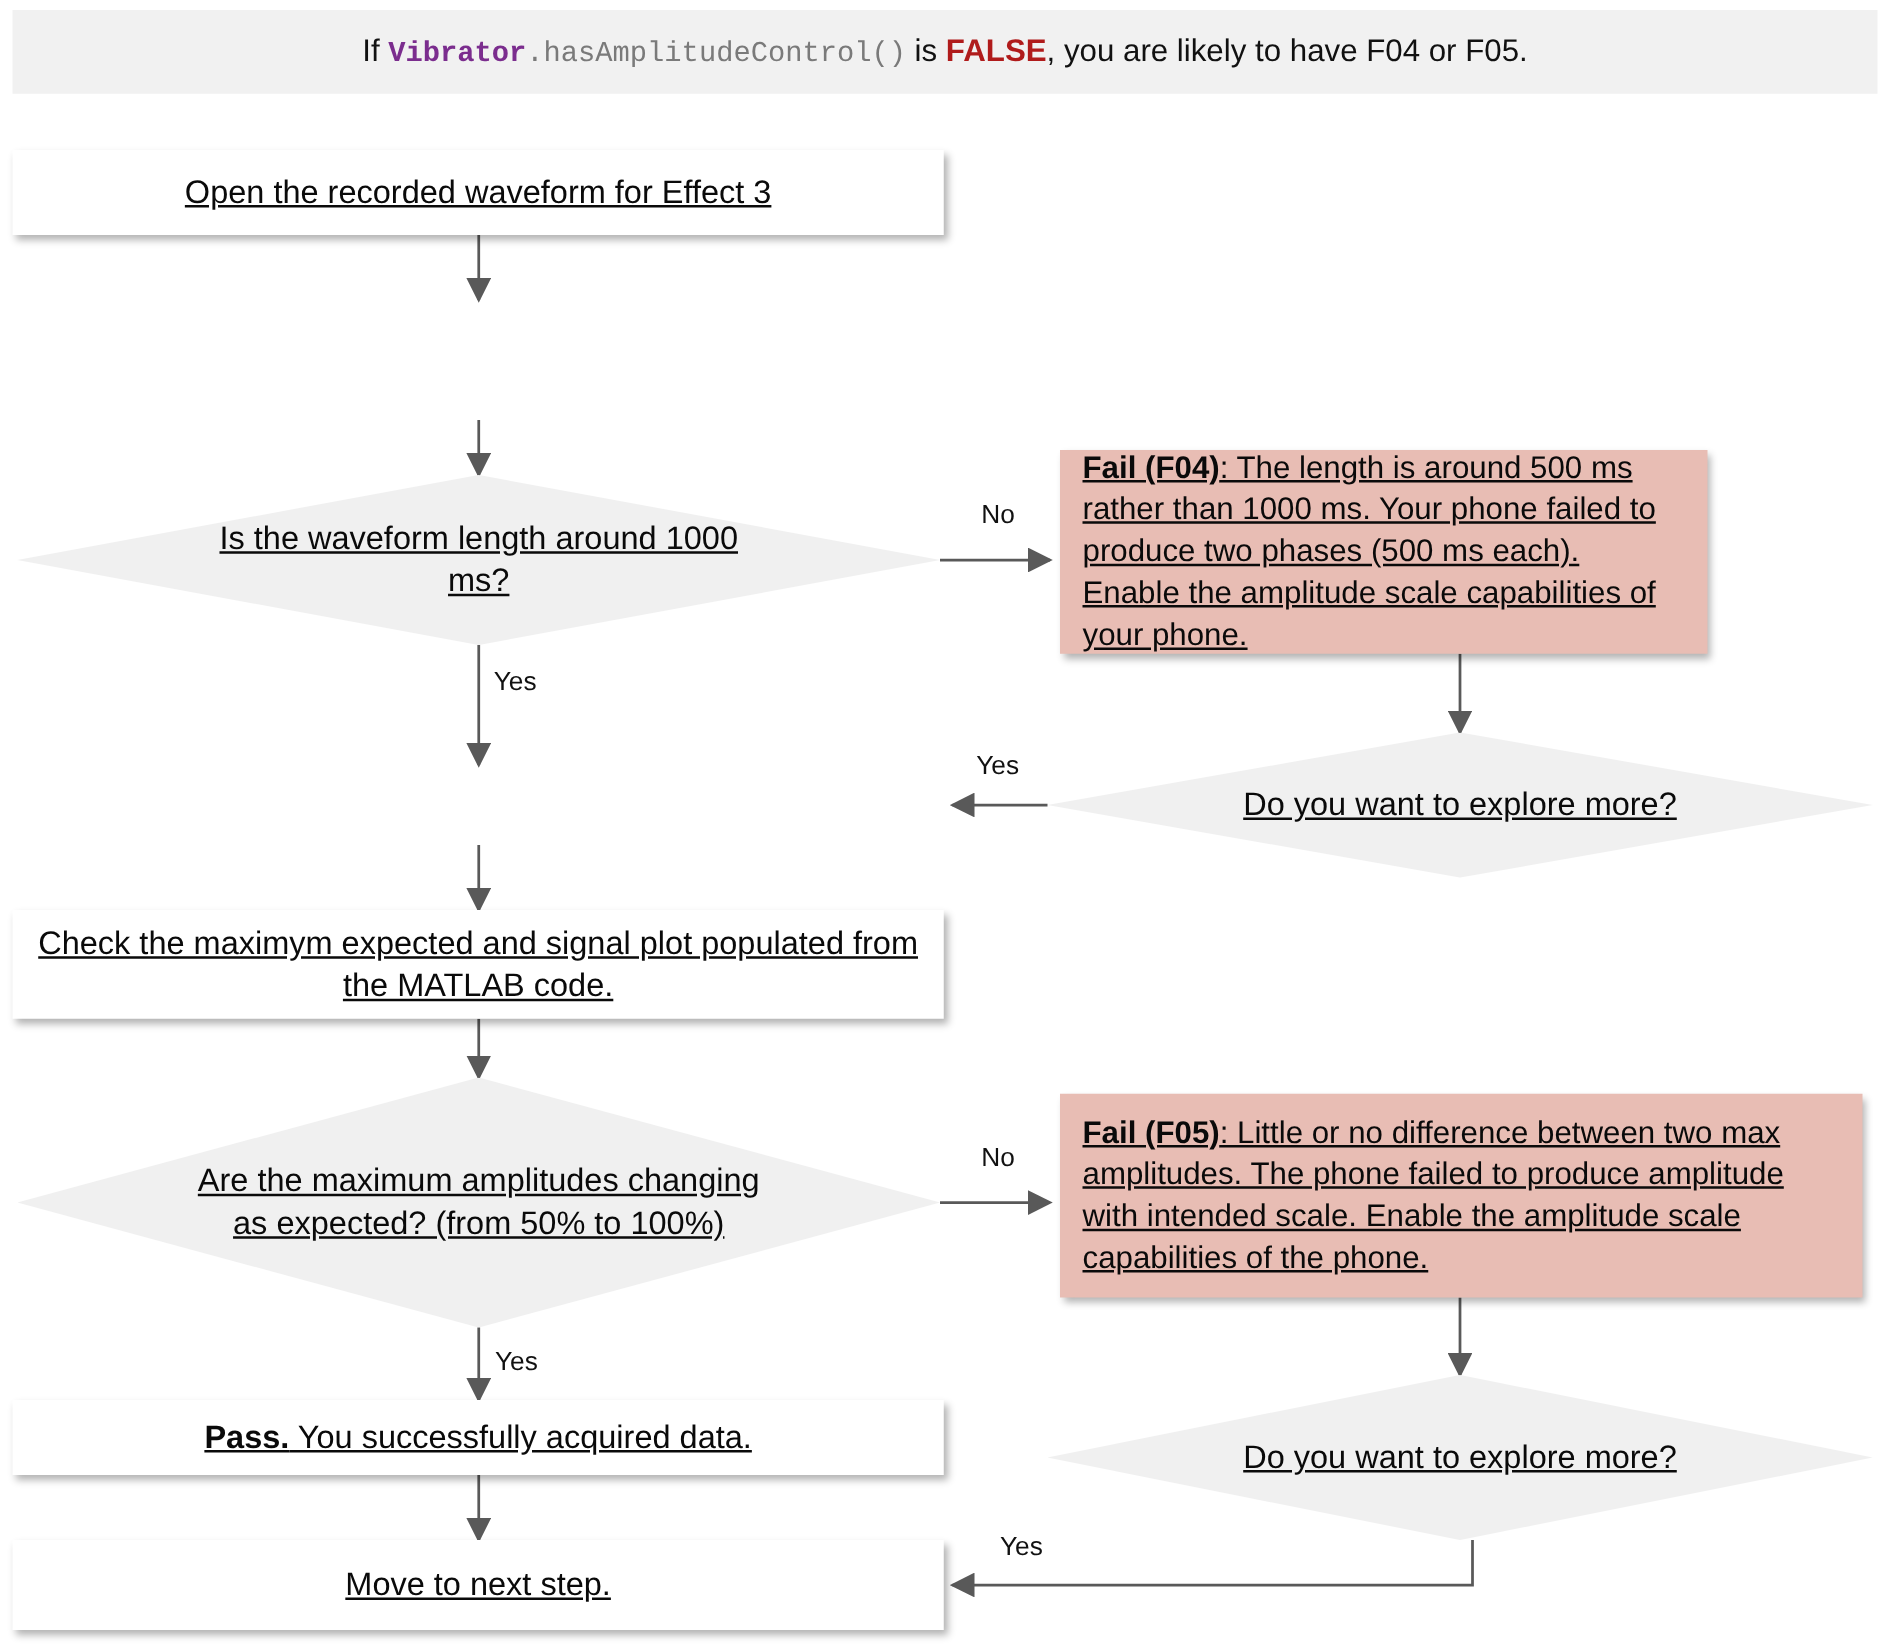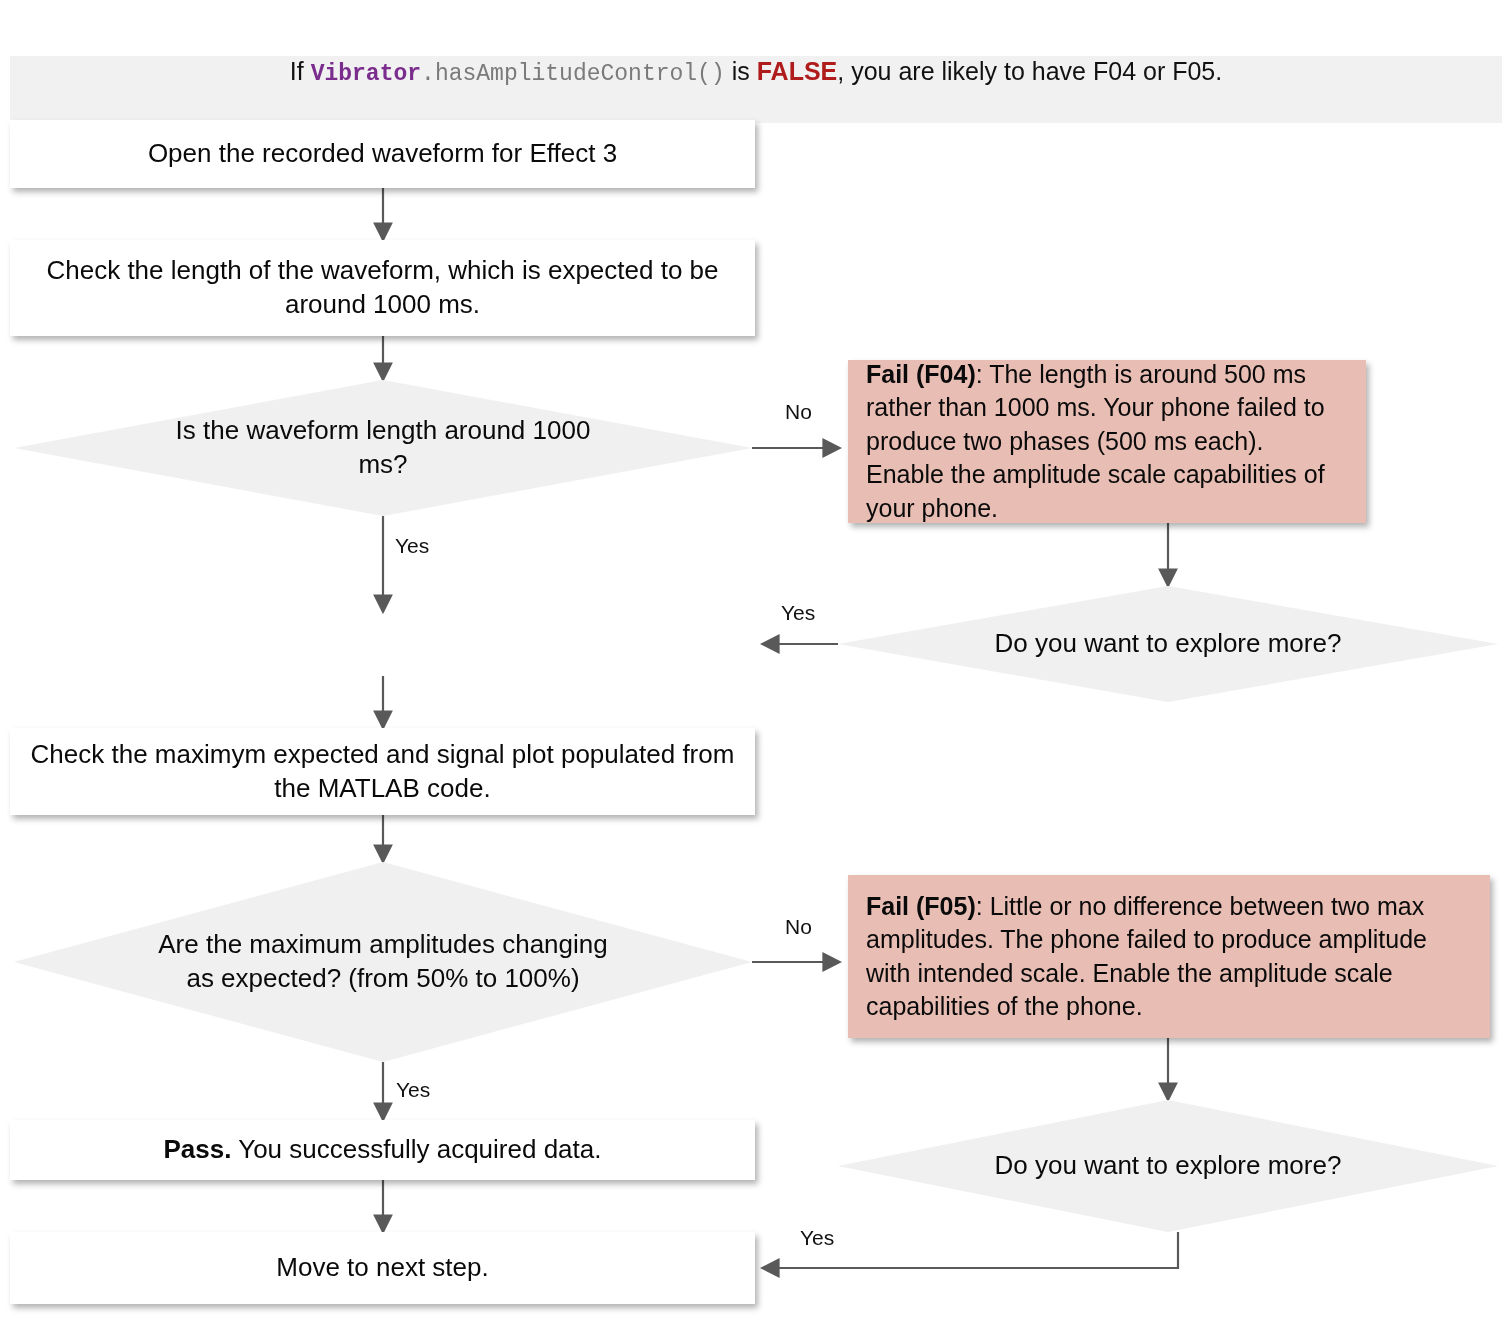--- a/index.html
+++ b/index.html
@@ -22,23 +22,22 @@
 
   
   #header-banner {
     position: absolute;
     left: 10px;
     top: 8px;
     width: 1492px;
     height: 67px;
     background: #f1f1f1;
     display: flex;
-    align-items: flex-start;
+    align-items: center;
     justify-content: center;
-    margin-top: 48px;
   }
   #header-text {
     font-size: 25px;
     line-height: 1.2;
     color: #111111;
     white-space: nowrap;
   }
   .mono {
     font-family: "Liberation Mono", monospace;
     font-size: 23px;
@@ -66,20 +65,21 @@
   }
 
   
   .node {
     position: absolute;
     box-sizing: border-box;
     display: flex;
     align-items: center;
     justify-content: center;
     text-align: center;
+    text-decoration: underline;
   }
 
   .proc {
     background: #ffffff;
     box-shadow: 3px 4px 6px rgba(0,0,0,0.30);
     font-size: 26px;
     line-height: 1.30;
     padding: 6px 16px;
   }
 
@@ -170,23 +170,20 @@
       <path d="M383,1180 L383,1232"></path>
 
       <path d="M1178,1232 L1178,1268 L762,1268"></path>
     </g>
   </svg>
 
   <div class="node proc" style="left:10px; top:120px; width:745px; height:68px;">
     <span class="node-text">Open the recorded waveform for Effect 3</span>
   </div>
 
-  <div class="node proc" style="left:10px; top:240px; width:745px; height:96px;">
-    <span class="node-text">Check the length of the waveform, which is expected to be around 1000 ms.</span>
-  </div>
 
   <div class="node decision" style="left:14px; top:380px; width:738px; height:136px;">
     <span class="dia-bg"></span>
     <span class="node-text">Is the waveform length around 1000 ms?</span>
   </div>
 
   <div class="node fail" style="left:848px; top:360px; width:518px; height:163px;">
     <span class="node-text"><b class="strong">Fail (F04)</b><span>: The length is around 500 ms rather than 1000 ms. Your phone failed to produce two phases (500 ms each). Enable the amplitude scale capabilities of your phone.</span></span>
   </div>
 

